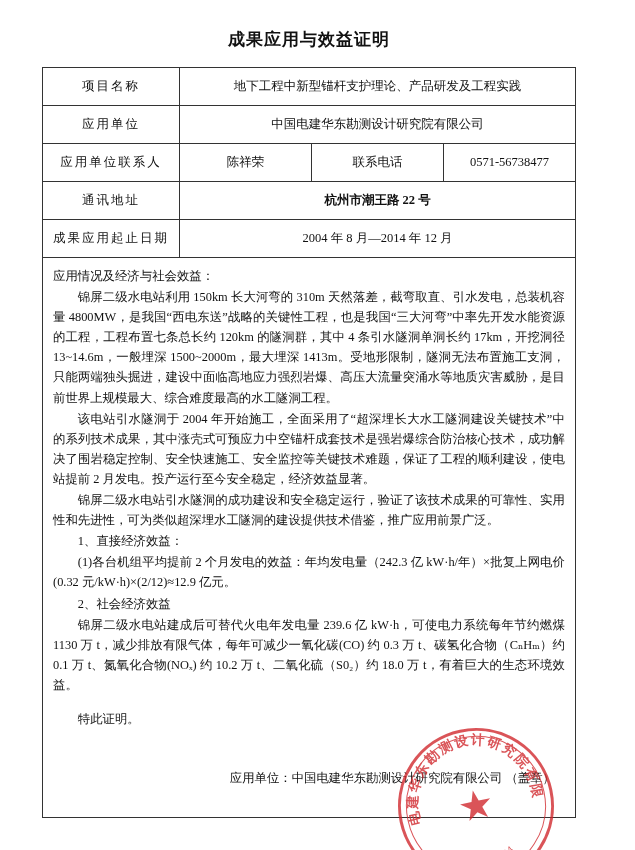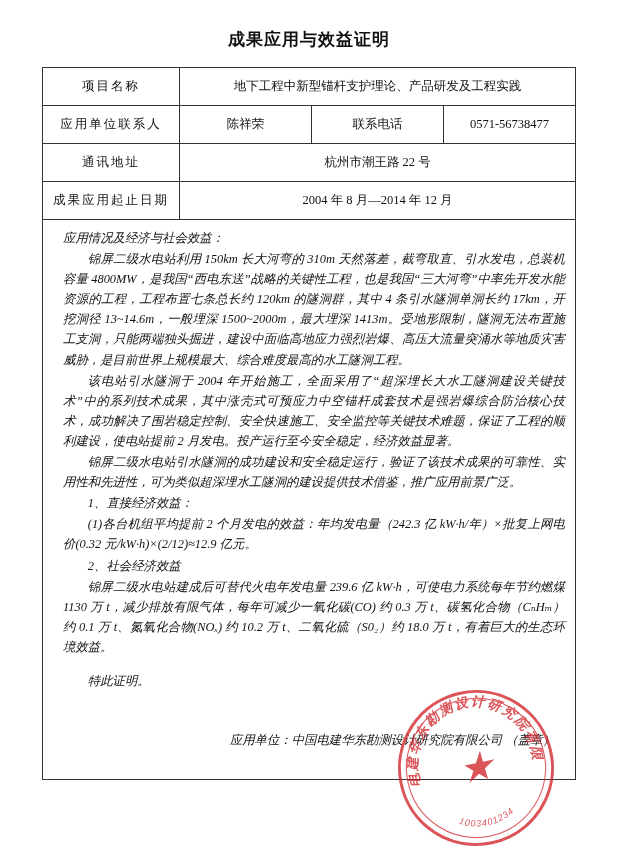--- a/index.html
+++ b/index.html
@@ -42,33 +42,32 @@
     font-size: 12.5px;
     text-align: center;
     vertical-align: middle;
     padding: 3px 4px;
   }
   td.label {
     width: 128px;
     letter-spacing: 2px;
   }
   td.val-bold {
-    font-weight: normal;
+    font-weight: bold;
     font-size: 13px;
   }
   .body-box {
     border: 1px solid #333;
     border-top: none;
-    padding: 8px 10px 10px 20px;
+    padding: 8px 10px 10px 10px;
     font-size: 12.4px;
     line-height: 1.62;
     position: relative;
     min-height: 560px;
     box-sizing: border-box;
-    font-style: italic;
   }
   .body-box p {
     margin: 0 0 1px 0;
     text-align: justify;
     text-justify: inter-ideograph;
   }
   .indent2 {
     text-indent: 2em;
   }
   .sign-block {
@@ -142,20 +141,24 @@
 
 <div class="page">
 
   <div class="doc-title">成果应用与效益证明</div>
 
   <table class="info">
     <tbody>
         <tr>
       <td class="label">项目名称</td>
       <td colspan="3">地下工程中新型锚杆支护理论、产品研发及工程实践</td>
+    </tr>
+    <tr>
+      <td class="label">应用单位</td>
+      <td colspan="3">中国电建华东勘测设计研究院有限公司</td>
     </tr>
     <tr>
       <td class="label">应用单位联系人</td>
       <td style="width:120px">陈祥荣</td>
       <td style="width:120px">联系电话</td>
       <td>0571-56738477</td>
     </tr>
     <tr>
       <td class="label">通讯地址</td>
       <td colspan="3" class="val-bold">杭州市潮王路 22 号</td>

